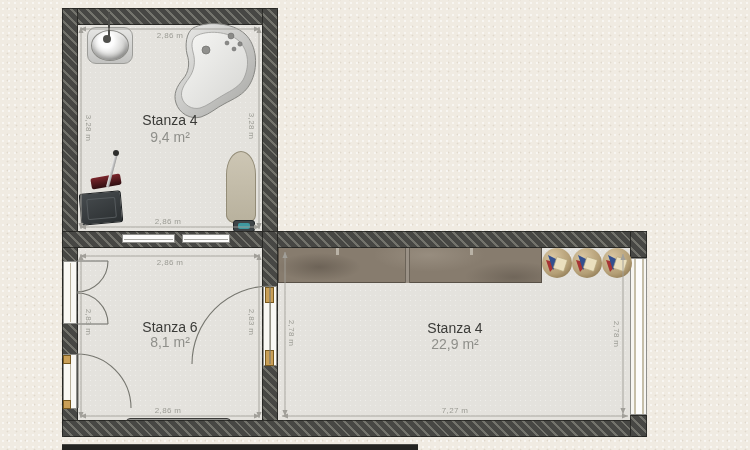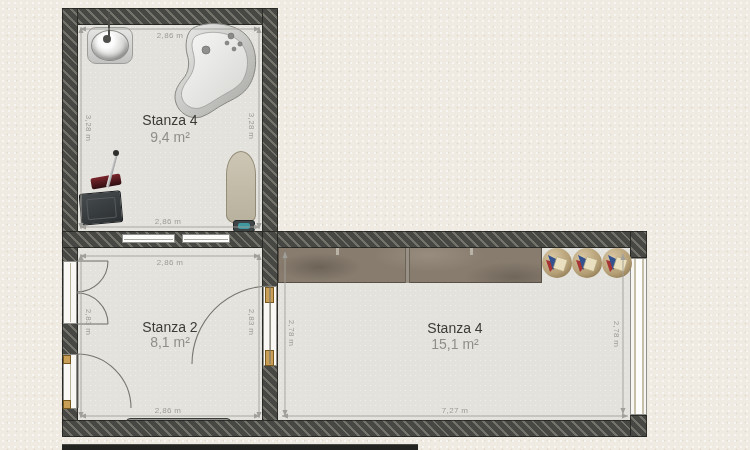--- a/index.html
+++ b/index.html
@@ -184,24 +184,24 @@
       <line x1="259" y1="254" x2="259" y2="418" marker-start="url(#ar)" marker-end="url(#ar)"></line>
 
       <line x1="285" y1="252" x2="285" y2="416" marker-start="url(#ar)" marker-end="url(#ar)"></line>
       <line x1="623" y1="254" x2="623" y2="414" marker-start="url(#ar)" marker-end="url(#ar)"></line>
       <line x1="282" y1="416" x2="628" y2="416" marker-start="url(#ar)" marker-end="url(#ar)"></line>
     </g>
   </svg>
 
   <div class="room-title" style="left:170px;top:120px;">Stanza 4</div>
   <div class="room-area" style="left:170px;top:137px;">9,4 m²</div>
-  <div class="room-title" style="left:170px;top:327px;">Stanza 2</div>
+  <div class="room-title" style="left:170px;top:327px;">Stanza 6</div>
   <div class="room-area" style="left:170px;top:342px;">8,1 m²</div>
   <div class="room-title" style="left:455px;top:328px;">Stanza 4</div>
-  <div class="room-area" style="left:455px;top:344px;">15,1 m²</div>
+  <div class="room-area" style="left:455px;top:344px;">22,9 m²</div>
 
   <div class="dim" style="left:170px;top:35px;">2,86 m</div>
   <div class="dim" style="left:168px;top:221px;">2,86 m</div>
   <div class="dim v" style="left:88px;top:128px;">3,28 m</div>
   <div class="dim v" style="left:251px;top:126px;">3,28 m</div>
 
   <div class="dim" style="left:170px;top:262px;">2,86 m</div>
   <div class="dim" style="left:168px;top:410px;">2,86 m</div>
   <div class="dim v" style="left:88px;top:322px;">2,83 m</div>
   <div class="dim v" style="left:251px;top:322px;">2,83 m</div>

